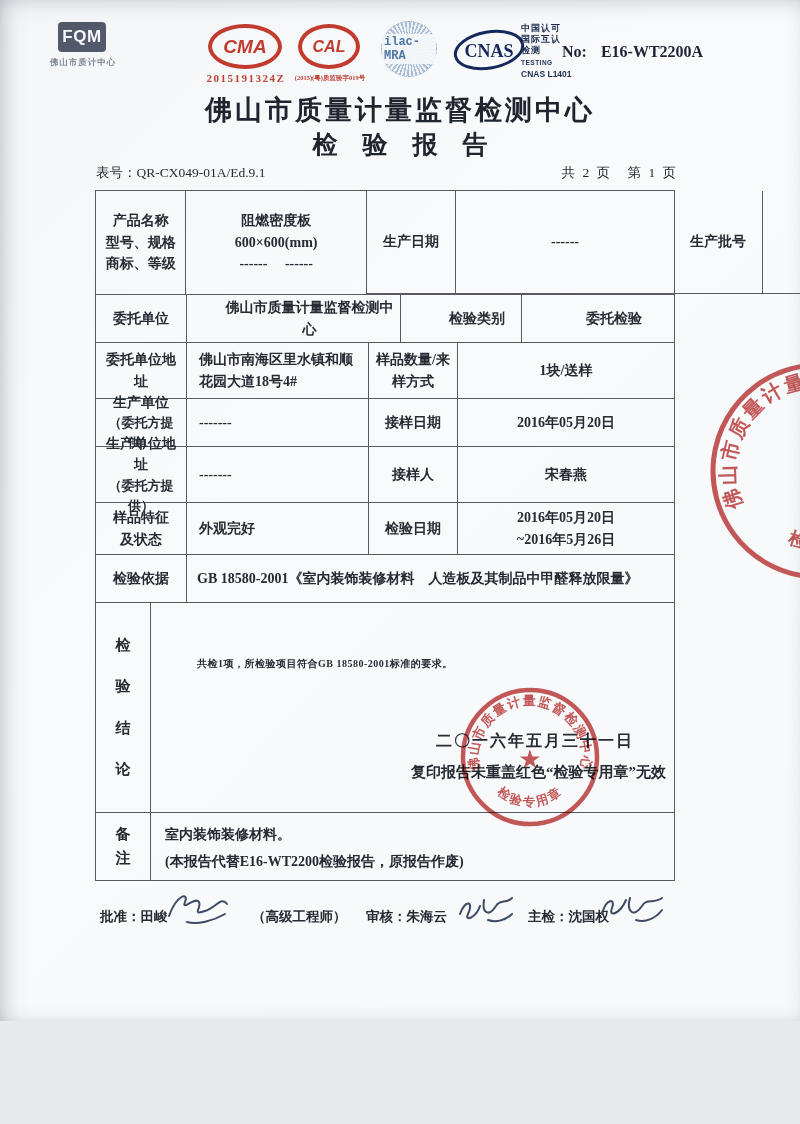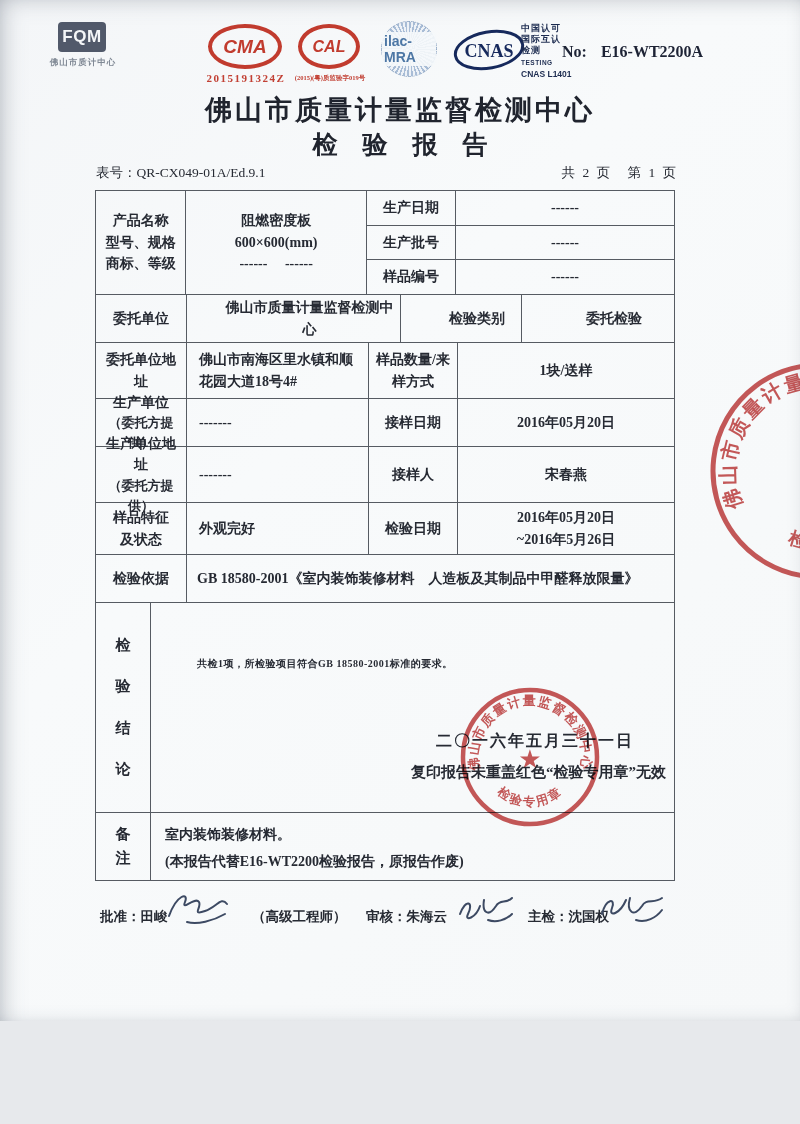--- a/index.html
+++ b/index.html
@@ -22,22 +22,22 @@
   .fqm-org{left:40px;top:57px;width:86px;text-align:center;font-size:8.5px;color:#7f8894;letter-spacing:1px;font-weight:bold;}
   .oval-logo{border:4px solid #c13b2e;border-radius:50%;display:flex;align-items:center;justify-content:center;
     color:#c13b2e;font-family:"Liberation Sans","DejaVu Sans",sans-serif;font-weight:bold;}
   .cma{left:208px;top:24px;width:74px;height:45px;font-size:19px;font-style:italic;}
   .cal{left:298px;top:24px;width:62px;height:45px;font-size:16px;font-style:italic;}
   .cma-no{left:203px;top:72px;width:86px;text-align:center;color:#c24034;font-size:11px;letter-spacing:1.5px;font-weight:bold;}
   .cal-no{left:290px;top:74px;width:80px;text-align:center;color:#c24034;font-size:6.5px;font-weight:bold;}
   .ilac{left:381px;top:21px;width:56px;height:56px;border-radius:50%;
     background:repeating-conic-gradient(#a9bdd6 0deg 4deg,#eef2f7 4deg 9deg);
     border:1px dotted #8aa2c0;display:flex;align-items:center;justify-content:center;}
-  .ilac-label{font-size:14px;font-weight:bold;color:#4d77a5;background:rgba(245,248,251,.9);
-    padding:1px 2px;border-radius:5px;font-family:Liberation Sans, sans-serif;}
+  .ilac-label{font-size:12px;font-weight:bold;color:#4d77a5;background:rgba(245,248,251,.9);
+    padding:1px 2px;border-radius:5px;font-family:Liberation Mono, monospace;}
   .cnas-svg{left:452px;top:27px;}
   .accred{left:521px;top:23px;width:60px;color:#1d2c50;font-weight:bold;}
   .accred .ln{font-size:9px;line-height:11px;letter-spacing:1px;}
   .accred .tiny{font-size:6.5px;letter-spacing:.5px;line-height:9px;margin-top:2px;font-family:"Liberation Sans","DejaVu Sans",sans-serif;}
   .accred .cnasno{font-size:8.5px;line-height:11px;margin-top:2px;font-family:"Liberation Sans","DejaVu Sans",sans-serif;}
   .report-no{left:562px;top:43px;font-size:16px;font-weight:bold;color:#1d2335;}
   .report-no .gap{display:inline-block;width:14px;}
 
   
   .title1{left:0;top:92px;width:100%;text-align:center;font-size:27px;font-weight:bold;letter-spacing:3px;color:#20242e;}
@@ -46,21 +46,21 @@
   .meta-pages{right:122px;top:164px;font-size:13.5px;letter-spacing:2px;}
 
   
   .tbl{left:95px;top:190px;width:580px;border:1px solid #565b62;border-bottom:none;font-size:14px;font-weight:bold;}
   .trow{display:flex;border-bottom:1px solid #565b62;align-items:stretch;}
   .cell{border-right:1px solid #565b62;display:flex;flex-direction:column;align-items:center;justify-content:center;
     text-align:center;padding:2px 4px;line-height:1.55;}
   .cell:last-child{border-right:none;}
   .cell.left{align-items:flex-start;text-align:left;padding-left:12px;}
   .wA{width:91px;} .wB{width:182px;} .wC{width:89px;} .wD{width:218px;flex:1;}
-  .substack{display:flex;flex-direction:column;width:307px;}
+  .substack{display:flex;flex-direction:row;width:307px;}
   .subrow{display:flex;flex:1;border-bottom:1px solid #565b62;}
   .subrow:last-child{border-bottom:none;}
   .subrow .cell{flex-direction:row;}
   .vlabel{width:55px;display:flex;flex-direction:column;align-items:center;justify-content:space-around;
     border-right:1px solid #565b62;padding:22px 0;font-size:15px;}
   .concl-body{position:relative;flex:1;}
   .concl-text{position:absolute;left:46px;top:54px;font-size:10px;letter-spacing:.5px;}
   .concl-date{position:absolute;right:40px;top:128px;font-size:16px;letter-spacing:2px;font-weight:bold;}
   .concl-note{position:absolute;right:8px;top:160px;font-size:15px;}
   .remark-body{flex:1;padding:8px 14px;line-height:27px;text-align:left;font-size:14px;}

